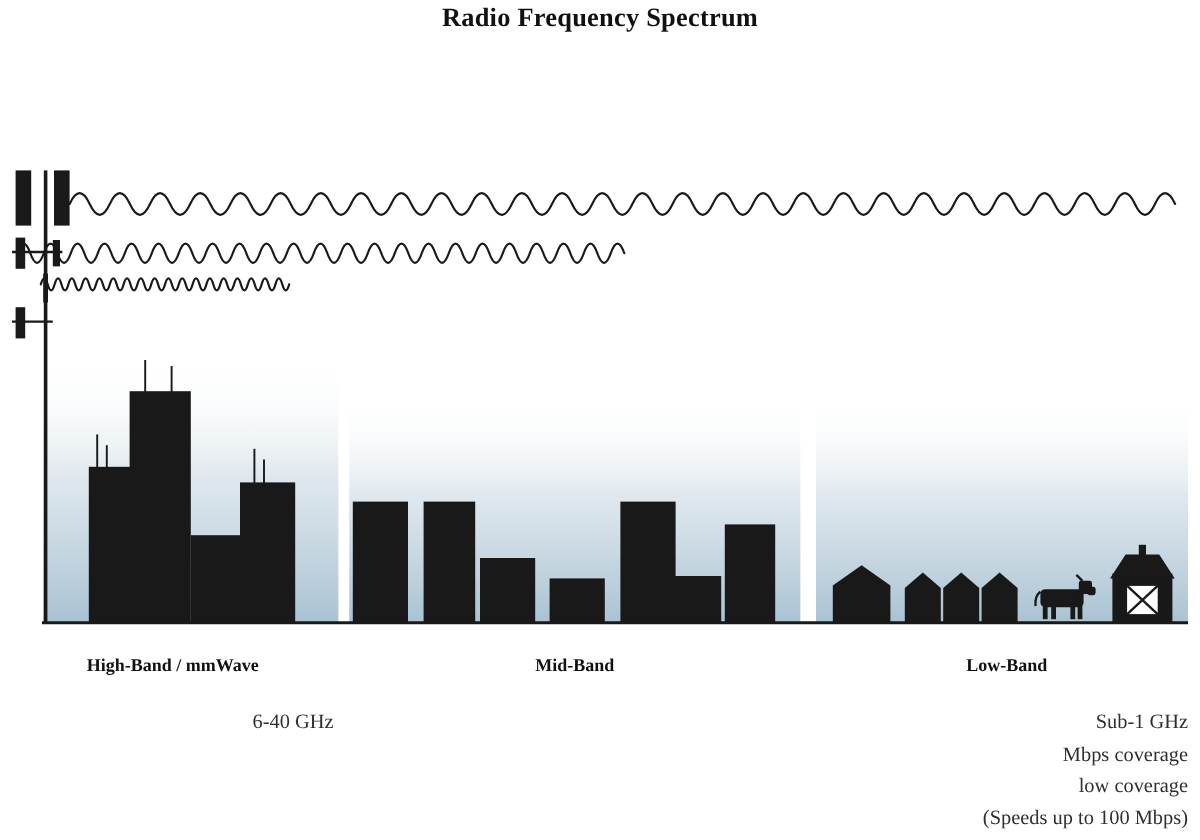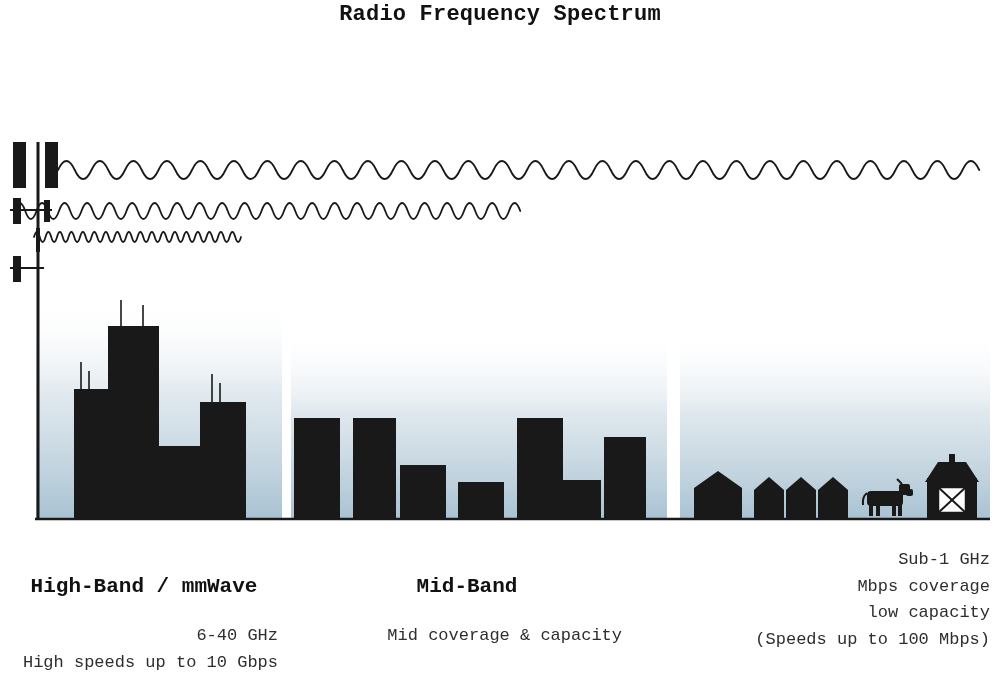--- a/index.html
+++ b/index.html
@@ -1,31 +1,31 @@
 <!DOCTYPE html>
 <html><head>
 <meta charset="utf-8">
 <style>
   * { margin:0; padding:0; box-sizing:border-box; }
   html, body { background:#ffffff; }
   .canvas {
     position:relative; width:1000px; height:700px; background:#ffffff;
-    overflow:hidden; font-family:Liberation Mono, monospace;
+    overflow:hidden; font-family:Liberation Serif, serif;
   }
   .title {
     position:absolute; top:2px; left:0; width:100%;
     text-align:center; font-size:22px; font-weight:bold; color:#111111;
     letter-spacing:0.2px;
   }
   .scene { position:absolute; top:0; left:0; }
   .labels .col { position:absolute; text-align:center; color:#2e2e2e; }
-  .col .heading { font-weight:bold; font-size:21px; color:#111111; margin-bottom:25px;margin-top:28px; }
+  .col .heading { font-weight:bold; font-size:15px; color:#111111; margin-bottom:25px; }
   .col .line { font-size:17px; line-height:26.5px;text-align:right; }
   .col1 { left:10px;  top:547px; width:268px; }
-  .col2 { left:312px; top:547px; width:310px; }
+  .col2 { left:324px; top:547px; width:310px; }
   .col3 { left:688px; top:547px; width:302px; }
 </style>
 </head>
 <body>
 
 <div class="canvas">
 
   <div class="title">Radio Frequency Spectrum</div>
 
   <svg class="scene" width="1000" height="535" viewBox="0 0 1000 535">
@@ -112,27 +112,26 @@
       </g>
     </g>
 
     <line x1="35" y1="519" x2="990" y2="519" stroke="#191919" stroke-width="2.5"></line>
   </svg>
 
   <div class="labels">
     <div class="col col1">
       <div class="heading">High-Band / mmWave</div>
       <div class="line">6-40 GHz</div>
-      <div class="line">High speeds up to 10 Gbps</div>
     </div>
     <div class="col col2">
       <div class="heading">Mid-Band</div>
-      <div class="line">Mid coverage &amp; capacity</div>
     </div>
     <div class="col col3">
+      <div class="heading">Low-Band</div>
       <div class="line">Sub-1 GHz</div>
       <div class="line">Mbps coverage</div>
-      <div class="line">low capacity</div>
+      <div class="line">low coverage</div>
       <div class="line">(Speeds up to 100 Mbps)</div>
     </div>
   </div>
 
 </div>
 
 </body></html>

